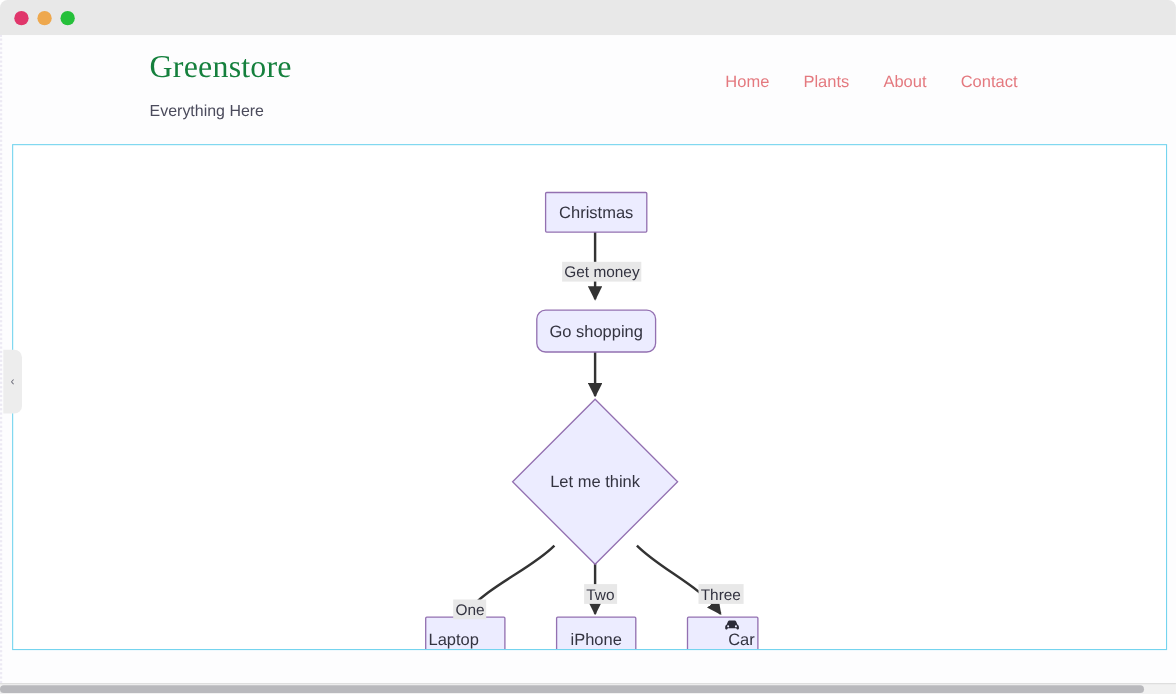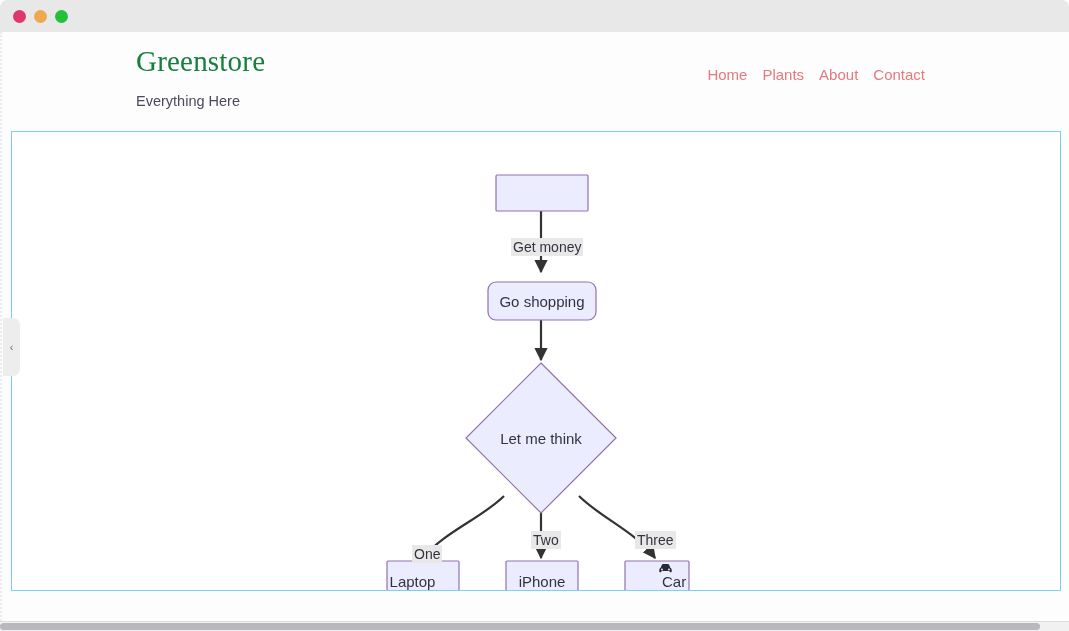--- a/index.html
+++ b/index.html
@@ -76,21 +76,21 @@
     font-size: 14.5px;
     color: #4b4b5c;
     line-height: 20px;
     margin-top: 13px;
   }
   .nav {
     position: absolute;
     right: 146px;
     top: 34px;
     display: flex;
-    gap: 15px;
+    gap: 31px;
     align-items: center;
   }
   .nav a {
     font-family: "Liberation Sans", sans-serif;
     font-size: 15px;
     color: #e4797f;
     text-decoration: none;
     white-space: nowrap;
   }
 
@@ -238,20 +238,21 @@
 
           <polygon points="529,231 604,306 529,381 454,306" fill="#ececff" stroke="#9370b1" stroke-width="1.2"></polygon>
 
           <rect x="375" y="429" width="72" height="40" rx="1" ry="1" fill="#ececff" stroke="#9370b1" stroke-width="1.2"></rect>
 
           <rect x="494" y="429" width="72" height="40" rx="1" ry="1" fill="#ececff" stroke="#9370b1" stroke-width="1.2"></rect>
 
           <rect x="613" y="429" width="64" height="40" rx="1" ry="1" fill="#ececff" stroke="#9370b1" stroke-width="1.2"></rect>
         </svg>
 
+        <div class="node-label" style="left:484px; top:43px; width:92px; height:36px; display:flex; align-items:center; justify-content:center;">Christmas</div>
 
         <div class="node-label" style="left:454px; top:288px; width:150px; height:36px; display:flex; align-items:center; justify-content:center;">Let me think</div>
 
         <div class="node-label" style="left:476px; top:150px; width:108px; height:38px; display:flex; align-items:center; justify-content:center;">Go shopping</div>
 
         <div class="node-label" style="left:375px; top:429px; width:51px; height:40px; display:flex; align-items:center; justify-content:center;">Laptop</div>
 
         <div class="node-label" style="left:494px; top:429px; width:72px; height:40px; display:flex; align-items:center; justify-content:center;">iPhone</div>
 
         <div class="clip-box" style="left:614px; top:430px; width:62px; height:38px;">

